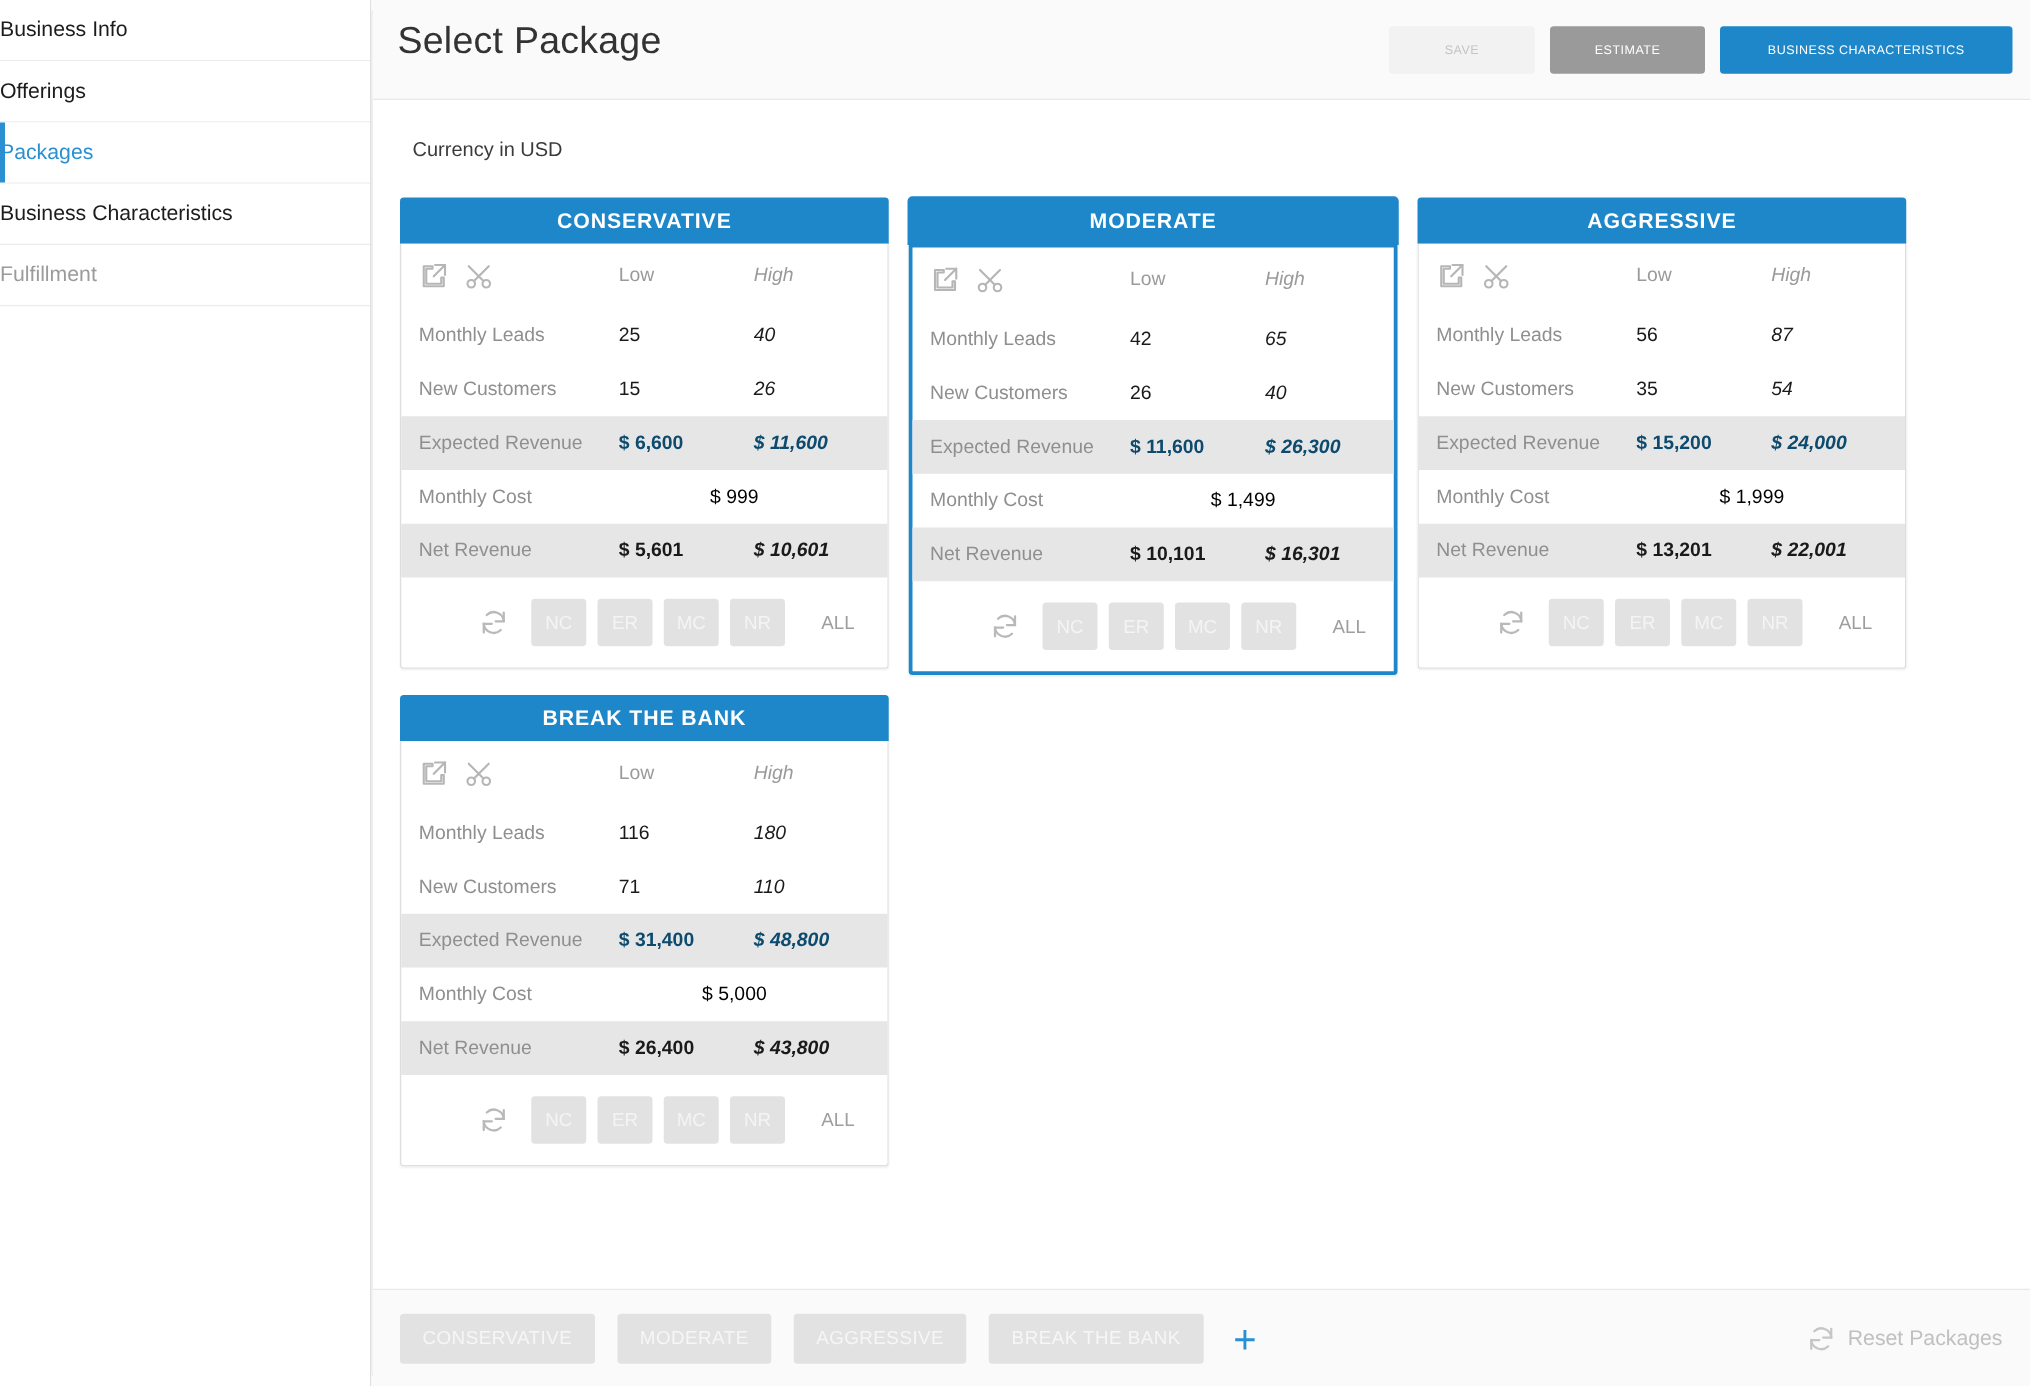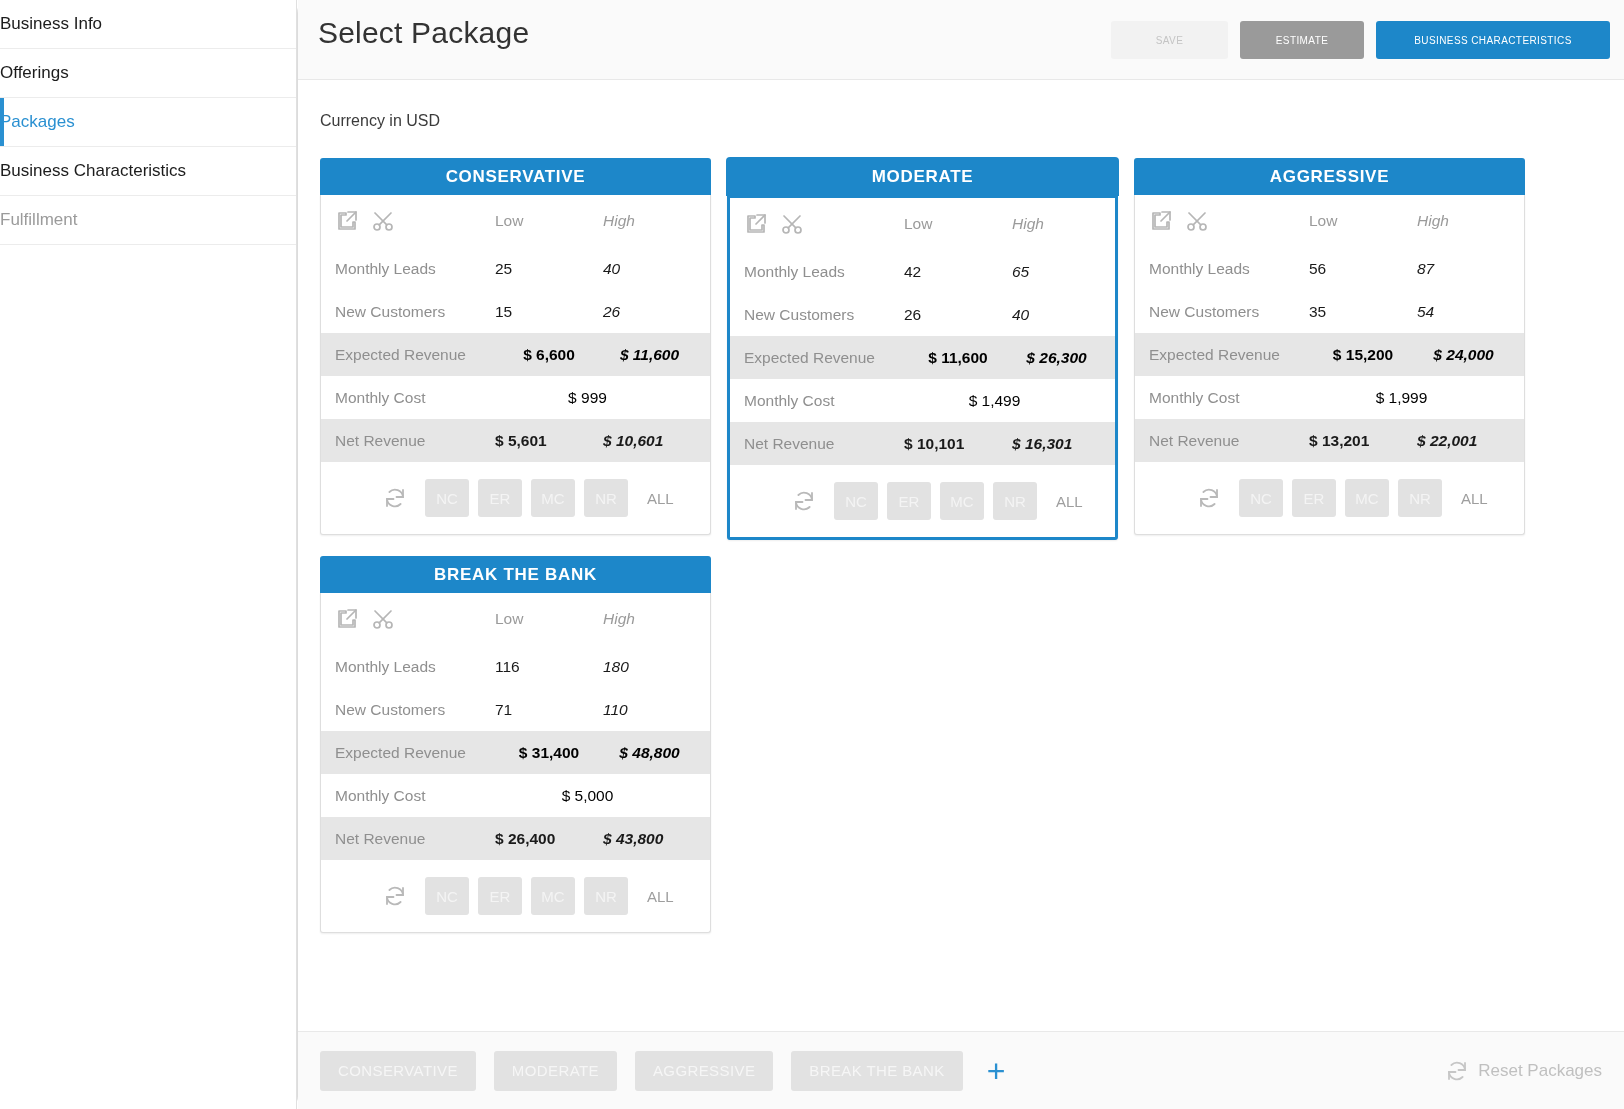--- a/index.html
+++ b/index.html
@@ -57,21 +57,21 @@
     font-size: 10px; letter-spacing: 0.4px;
     padding: 0 18px; height: 38px;
     display: flex; align-items: center; justify-content: center;
     cursor: pointer; font-family: inherit;
   }
   .btn-save { background: #f2f2f2; color: #c4c4c4; min-width: 117px; }
   .btn-estimate { background: #9a9a9a; color: #ffffff; min-width: 124px; }
   .btn-bizchar { background: #1d87c9; color: #ffffff; min-width: 234px; }
 
   .currency-note {
-    position: absolute; left: 22px; top: 112px;
+    position: absolute; left: 32px; top: 112px;
     font-size: 16px; color: #3b3b3b;
   }
 
   
   .cards {
     position: absolute; left: 22px; top: 158px;
     width: 1240px;
     display: flex; flex-wrap: wrap;
     gap: 16px 16px;
   }
@@ -102,21 +102,21 @@
     display: flex; align-items: center;
     height: 43px; padding: 12px 14px;
     font-size: 15.5px;
   }
   .row .lbl { flex: 0 0 160px; color: #8f8f8f; }
   .row .c1  { flex: 0 0 108px; color: #1a1a1a; }
   .row .c2  { flex: 1;         color: #1a1a1a; font-style: italic; }
   .row.shaded { background: #e6e6e6; }
   .row.head-row { height: 52px; }
   .row.head-row .c1, .row.head-row .c2 { color: #9a9a9a; }
-  .row .c1.blue, .row .c2.blue { color: #000000; text-align: center; }
+  .row .c1.blue, .row .c2.blue { color: #0c4a6e; }
   .row .c1.bold, .row .c2.bold { font-weight: bold; }
   .row .span-val {
     flex: 1; text-align: center; color: #000000;
     padding-right: 16px;
   }
 
   .icons-cell { flex: 0 0 160px; display: flex; align-items: center; gap: 12px; }
   .ic { width: 24px; height: 24px; display: inline-block; color: #b6b6b6; }
   .ic svg { width: 100%; height: 100%; display: block; }
 
@@ -128,21 +128,21 @@
   .refresh-ic svg { width: 100%; height: 100%; display: block; }
   .tag-btn {
     width: 44px; height: 38px; background: #e2e2e2;
     border: none; border-radius: 3px;
     color: #f4f4f4; font-size: 15px; font-family: inherit;
     cursor: pointer;
   }
   .all-btn {
     background: transparent; border: none; color: #9e9e9e;
     font-size: 15px; font-family: inherit; cursor: pointer;
-    padding: 0 4px; margin-left: 6px;
+    padding: 0 4px; margin-left: 16px;
   }
 
   
   .bottombar {
     position: absolute; left: 0; right: 0; bottom: 0;
     height: 78px; background: #fafafa;
     border-top: 1px solid #e9e9e9;
     display: flex; align-items: center;
     padding: 0 22px;
   }

